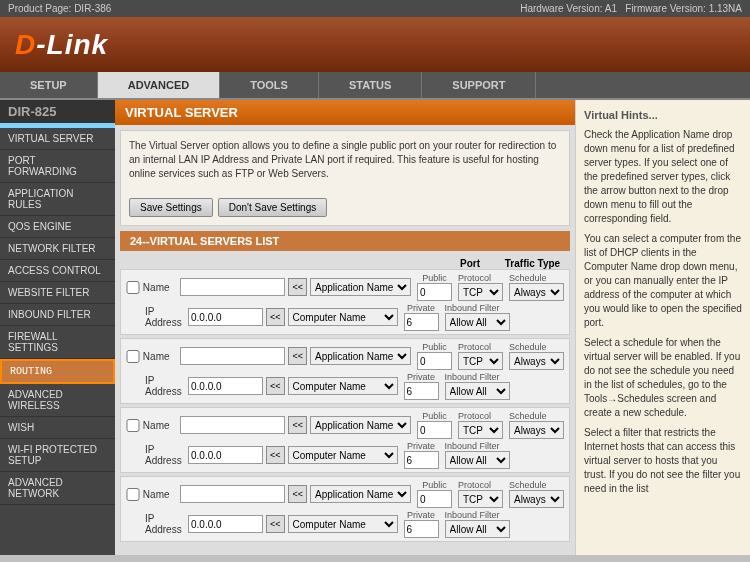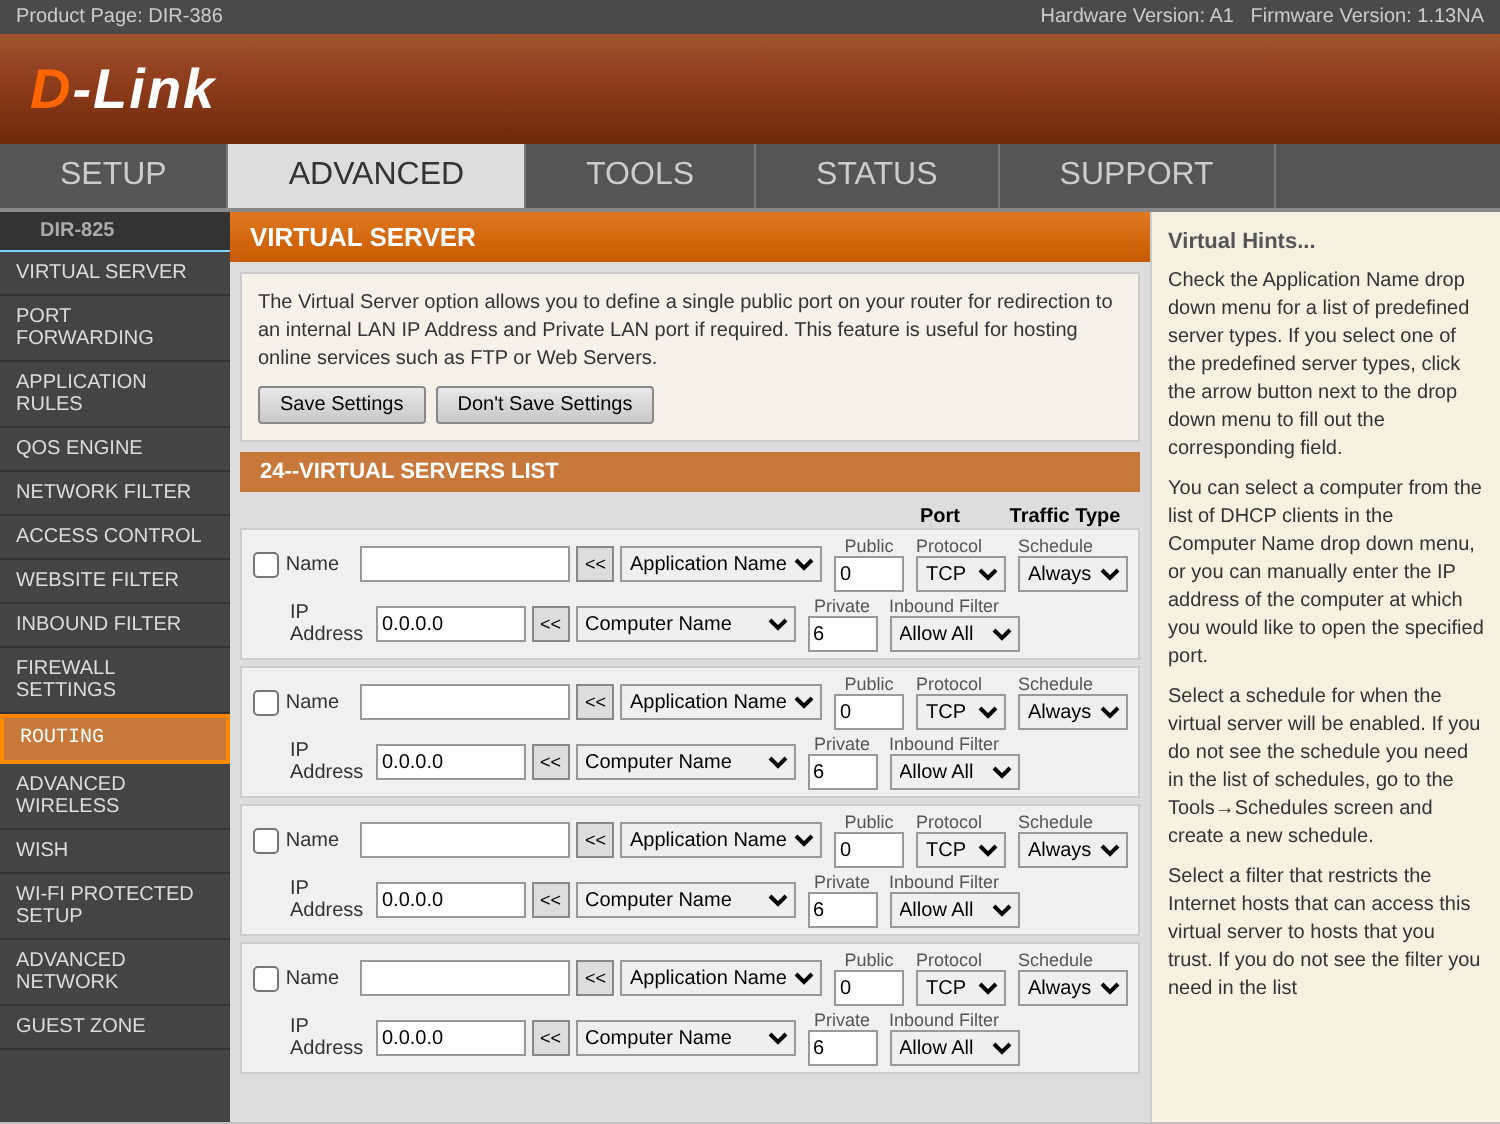--- a/index.html
+++ b/index.html
@@ -8,39 +8,39 @@
     
     .top-bar { background: #4a4a4a; color: #ccc; font-size: 10px; padding: 3px 8px; display: flex; justify-content: space-between; }
 
     
     .header { background: linear-gradient(to bottom, #a0522d, #8b3a1a, #6b2a0a); padding: 8px 15px; display: flex; align-items: center; height: 55px; }
     .dlink-logo { color: white; font-size: 28px; font-weight: bold; font-style: italic; letter-spacing: 1px; }
     .dlink-logo span { color: #ff6600; }
 
     
     .nav-tabs { background: #555; display: flex; border-bottom: 2px solid #888; }
-    .nav-tab { padding: 7px 30px; color: #ccc; font-size: 16px; font-weight: normal; cursor: pointer; border-right: 1px solid #777; }
+    .nav-tab { padding: 7px 30px; color: #ccc; font-size: 11px; font-weight: bold; cursor: pointer; border-right: 1px solid #777; }
     .nav-tab.active { background: #ddd; color: #333; }
 
     
     .main-layout { display: flex; height: calc(562px - 55px - 22px - 30px); }
 
     
     .sidebar { width: 115px; background: #444; flex-shrink: 0; overflow-y: auto; }
-    .sidebar-header { background: #333; color: #aaa; font-size: 10px; font-weight: bold; padding: 4px 20px; border-bottom: 1px solid #7dd3fc; }
+    .sidebar-header { background: #333; color: #aaa; font-size: 13px; font-weight: bold; padding: 4px 8px; border-bottom: 5px solid #7dd3fc; }
     .sidebar-item { padding: 5px 8px; color: #ddd; font-size: 10px; cursor: pointer; border-bottom: 1px solid #333; }
     .sidebar-item.active { background: #c8783a; color: white; border: 2px solid #ff8800; font-family: Liberation Mono, monospace; }
 
     
     .content-area { flex: 1; background: #ddd; overflow-y: auto; }
 
     
     .vs-header { background: linear-gradient(to bottom, #e07820, #c85a00); color: white; padding: 5px 10px; font-size: 13px; font-weight: bold; }
     .vs-description { background: #f5f0e8; border: 1px solid #ccc; margin: 5px; padding: 8px; font-size: 10px; color: #333; line-height: 1.4; }
-    .vs-buttons { display: flex; gap: 5px; margin-top: 6px; }
+    .vs-buttons { display: flex; gap: 5px; margin-top: 17px; }
     .btn { background: linear-gradient(to bottom, #e8e8e8, #c8c8c8); border: 1px solid #888; padding: 3px 10px; font-size: 10px; cursor: pointer; border-radius: 2px; }
 
     
     .table-header { background: #c8783a; color: white; padding: 4px 10px; font-size: 11px; font-weight: bold; margin: 5px; }
     .server-list { margin: 0 5px; }
     .row-input { border: 1px solid #999; height: 18px; font-size: 10px; padding: 1px 2px; }
     .row-input.name-input { width: 100px; }
     .row-arrow-btn { border: 1px solid #888; background: #ddd; height: 18px; font-size: 9px; padding: 0 3px; cursor: pointer; }
 
     
@@ -82,21 +82,20 @@
     <div class="sidebar-item">NETWORK FILTER</div>
     <div class="sidebar-item">ACCESS CONTROL</div>
     <div class="sidebar-item">WEBSITE FILTER</div>
     <div class="sidebar-item">INBOUND FILTER</div>
     <div class="sidebar-item">FIREWALL SETTINGS</div>
     <div class="sidebar-item active">ROUTING</div>
     <div class="sidebar-item">ADVANCED WIRELESS</div>
     <div class="sidebar-item">WISH</div>
     <div class="sidebar-item">WI-FI PROTECTED SETUP</div>
     <div class="sidebar-item">ADVANCED NETWORK</div>
-    <div class="sidebar-item">GUEST ZONE</div>
   </div>
 
   <div class="content-area">
     <div class="vs-header">VIRTUAL SERVER</div>
     <div class="vs-description">
       <p>The Virtual Server option allows you to define a single public port on your router for redirection to an internal LAN IP Address and Private LAN port if required. This feature is useful for hosting online services such as FTP or Web Servers.</p>
       <div class="vs-buttons">
         <button class="btn">Save Settings</button>
         <button class="btn">Don't Save Settings</button>
       </div>

